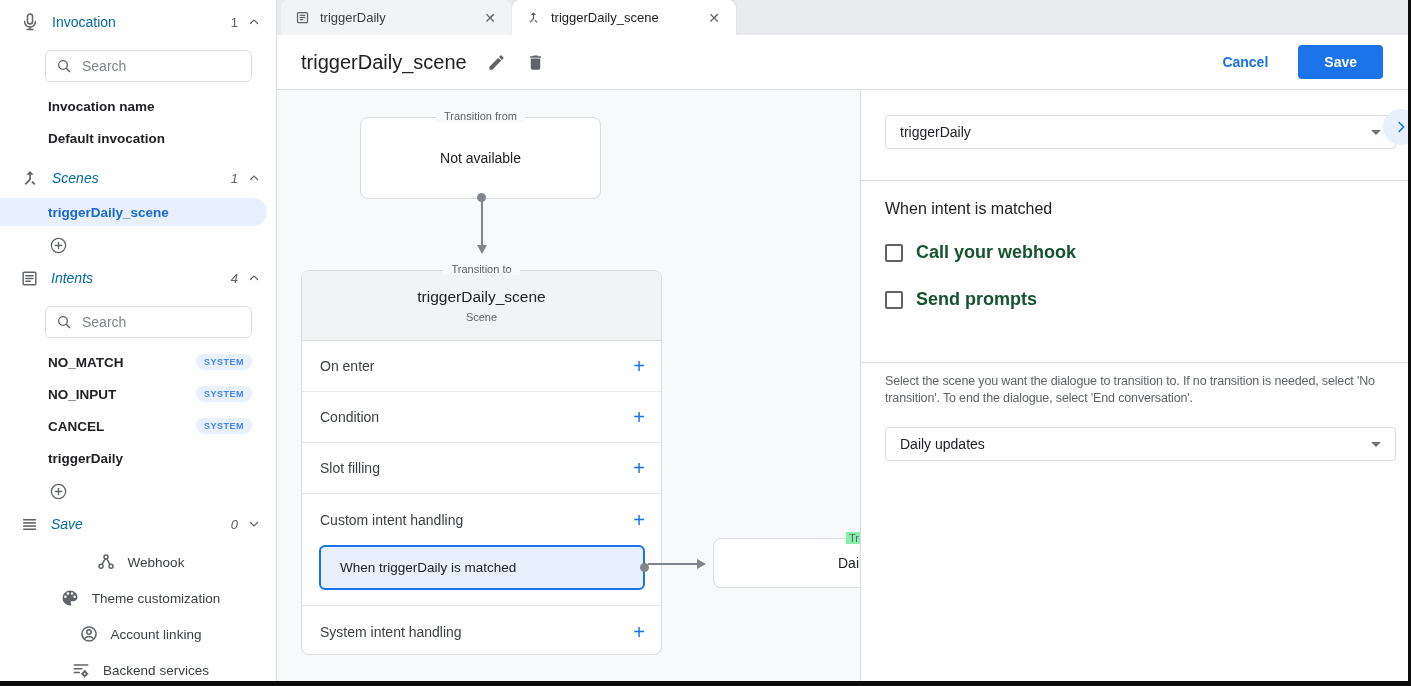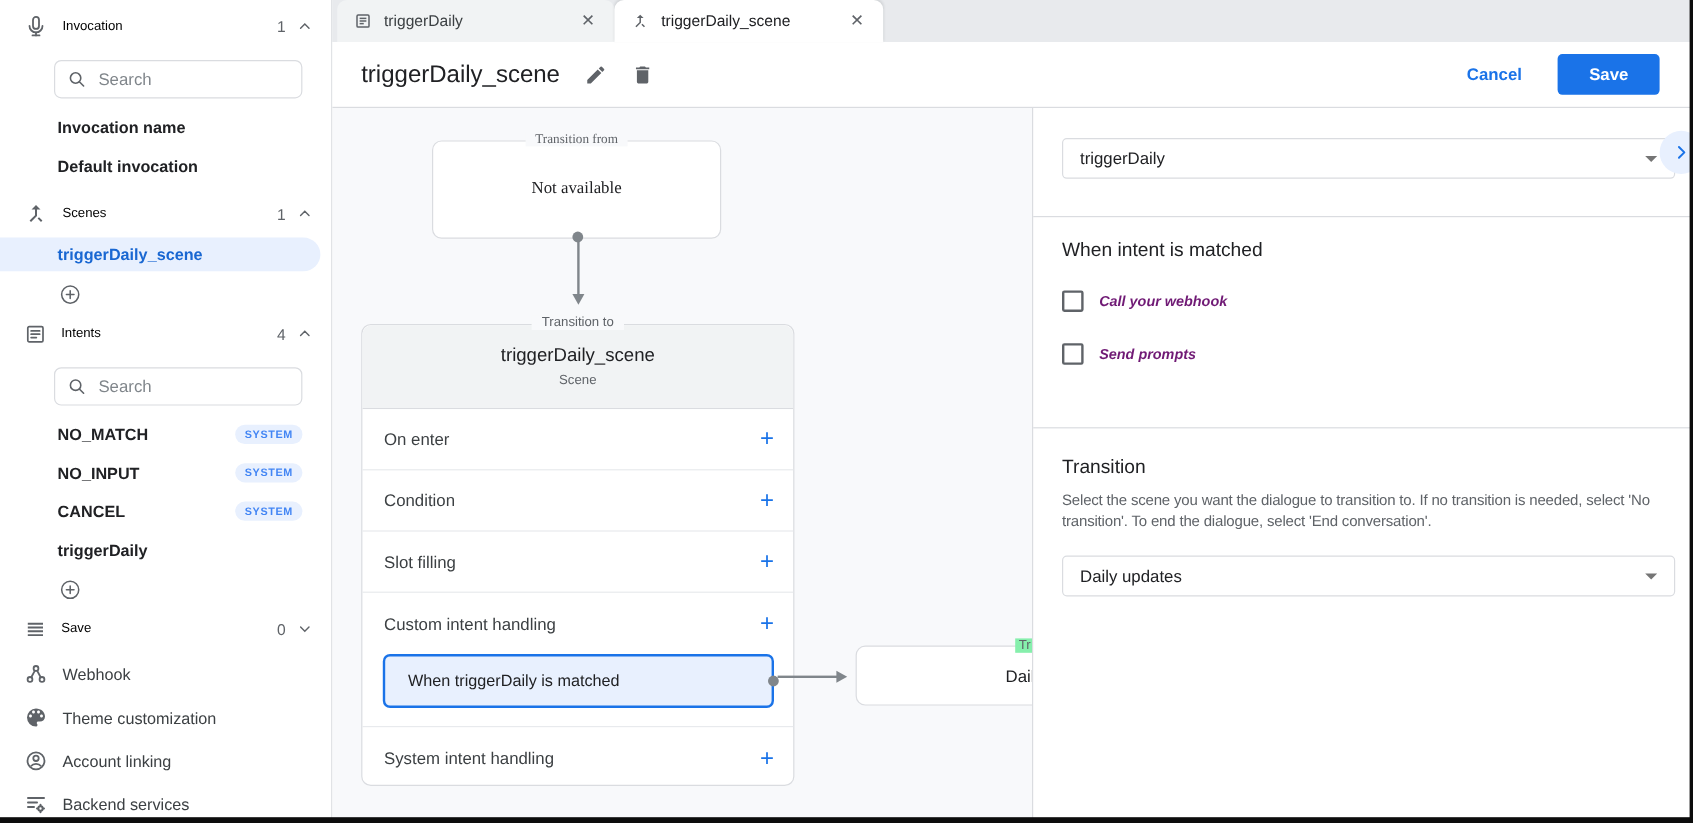--- a/index.html
+++ b/index.html
@@ -6,34 +6,34 @@
   html,body { background:#fff; }
   .screen {
     position:relative; width:1411px; height:686px; overflow:hidden;
     font-family:"Liberation Sans","DejaVu Sans",sans-serif; color:#202124; background:#fff;
   }
   svg { display:block; }
 
   
   .sidebar { position:absolute; left:0; top:0; bottom:0; width:277px; background:#fff; border-right:1px solid #dadce0; }
   .side-head { display:flex; align-items:center; height:44px; padding:0 16px 0 20px; }
-  .side-head .lbl { margin-left:12px; font-size:11px; color:#000000; }
+  .side-head .lbl { margin-left:12px; font-size:14px; color:#0369a1; }
   .side-head .cnt { margin-left:auto; font-size:13px; color:#5f6368; }
   .side-head .chev { margin-left:10px; }
   .searchbox { display:flex; align-items:center; height:32px; margin:6px 24px 0 45px; border:1px solid #dadce0; border-radius:6px; padding:0 10px; background:#fff; }
   .searchbox input { border:0; outline:0; width:130px; margin-left:10px; font-size:14px; color:#14532d; font-family:inherit; background:transparent; }
   .searchbox input::placeholder { color:#80868b; }
   .side-item { display:flex; align-items:center; height:28px; padding:0 24px 0 48px; font-size:13.5px; font-weight:bold; color:#202124; }
   .side-item .badge { margin-left:auto; background:#e8f0fe; color:#4285f4; font-size:9px; font-weight:bold; letter-spacing:.5px; padding:3px 8px; border-radius:10px; }
   .side-sel { display:flex; align-items:center; height:28px; margin:0 9px 0 0; padding-left:48px; background:#e8f0fe; border-radius:0 16px 16px 0; font-size:13.5px; font-weight:bold; color:#1967d2; }
   .plusrow { display:flex; align-items:center; height:22px; padding-left:49px; }
-  .side-link { display:flex; align-items:center; height:36px; padding:0 16px 0 20px; }
+  .side-link { display:flex; align-items:center; height:36px; padding:0 16px 0 20px;justify-content:center; }
   .side-link .lbl { margin-left:12px; font-size:13.5px; color:#3c4043; }
   .mt10 { margin-top:10px; } .mt4 { margin-top:4px; } .mt6 { margin-top:6px; } .mt8 { margin-top:8px; } .mt2 { margin-top:2px; }
-  .h40 { height:40px; }
+  .h40 { height:40px;font-style:italic; }
 
   
   .main { position:absolute; left:277px; top:0; right:0; bottom:0; }
   .tabstrip { position:relative; height:35px; background:#e8eaed; display:flex; align-items:flex-end; }
   .tab { display:flex; align-items:center; height:35px; padding:0 14px; border-radius:8px 8px 0 0; font-size:13px; color:#3c4043; }
   .tab.inactive { width:231px; margin-left:4px; background:#f1f3f4; }
   .tab.active   { width:224px; background:#fff; color:#202124; box-shadow:0 -1px 2px rgba(60,64,67,.12); }
   .tab .tlbl { margin-left:10px; }
   .tab .x { margin-left:auto; color:#5f6368; font-size:14px; cursor:pointer; padding:2px; }
 
@@ -42,21 +42,21 @@
   .pagehead .ic { margin-left:20px; cursor:pointer; }
   .cancel-btn { margin-left:auto; color:#1a73e8; font-size:14px; font-weight:bold; padding:8px 16px; cursor:pointer; background:none; border:none; font-family:inherit; }
   .save-btn { margin:0 14px 0 14px; background:#1a73e8; color:#fff; border:none; border-radius:4px; font-size:14px; font-weight:bold; padding:9px 26px; cursor:pointer; font-family:inherit; }
 
   .content { position:absolute; top:90px; left:0; right:0; bottom:0; background:#f8f9fb; }
 
   
   .card { position:absolute; background:#fff; border:1px solid #dadce0; border-radius:8px; }
   .legend { position:absolute; top:-8px; left:0; right:0; text-align:center; font-size:11px; color:#5f6368; pointer-events:none; }
   .legend span { background:#f8f9fb; padding:0 8px; }
-  .from-card { left:83px; top:27px; width:241px; height:82px; display:flex; align-items:center; justify-content:center; font-size:14px;font-family:Liberation Serif, serif; }
+  .from-card { left:83px; top:27px; width:241px; height:82px; display:flex; align-items:center; justify-content:center; font-size:14px; }
   .vconn { position:absolute; left:200px; top:103px; width:9px; height:62px; }
   .vconn .dot { position:absolute; left:0; top:0; width:9px; height:9px; border-radius:50%; background:#80868b; }
   .vconn .line { position:absolute; left:4px; top:8px; width:1.5px; height:46px; background:#80868b; }
   .vconn .head { position:absolute; left:-0.5px; top:52px; width:0; height:0; border-left:5px solid transparent; border-right:5px solid transparent; border-top:9px solid #80868b; }
 
   .scene-card { left:24px; top:180px; width:361px; height:385px; }
   .scene-card-head { height:70px; background:#f1f3f4; border-bottom:1px solid #dadce0; border-radius:8px 8px 0 0; display:flex; flex-direction:column; align-items:center; justify-content:center; }
   .scene-card-head .t { font-size:15.5px; color:#202124; }
   .scene-card-head .s { font-size:11px; color:#5f6368; margin-top:5px; }
   .srow { display:flex; align-items:center; height:51px; padding:0 16px 0 18px; border-bottom:1px solid #e8eaed; font-size:14px; color:#3c4043; }
@@ -77,21 +77,21 @@
   
   .panel { position:absolute; left:583px; top:0; bottom:0; width:551px; background:#fff; border-left:1px solid #dadce0; z-index:5; }
   .collapse-btn { position:absolute; left:522px; top:19px; width:36px; height:36px; border-radius:50%; background:#e8f0fe; display:flex; align-items:center; justify-content:center; cursor:pointer; z-index:6; }
   .psec { padding:0 15px 0 24px; }
   .pheading { font-size:16px; color:#202124; }
   .selectbox { display:flex; align-items:center; height:34px; border:1px solid #dadce0; border-radius:4px; padding:0 14px; font-size:14px; color:#202124; cursor:pointer; background:#fff; }
   .selectbox .caret { margin-left:auto; width:0; height:0; border-left:5px solid transparent; border-right:5px solid transparent; border-top:5px solid #757575; }
   .pdiv { border-top:1px solid #dadce0; }
   .cbrow { display:flex; align-items:center; cursor:pointer; }
   .cbox { width:18px; height:18px; border:2px solid #5f6368; border-radius:2px; background:#fff; flex:none; }
-  .cblbl { margin-left:13px; font-size:12px; font-weight:bold; color:#701a75;font-style:italic; }
+  .cblbl { margin-left:13px; font-size:18px; font-weight:bold; color:#14532d; }
   .pdesc { font-size:12.5px; letter-spacing:-0.15px; line-height:17px; color:#5f6368; width:517px; }
 
   
   .edge-bottom { position:absolute; left:0; right:0; bottom:0; height:5px; background:#0c0c0c; z-index:50; }
   .edge-right { position:absolute; top:0; bottom:0; right:0; width:3px; background:#0c0c0c; z-index:50; }
 </style>
 </head>
 <body>
 
 <div class="screen">
@@ -405,23 +405,20 @@
         </div>
         <div class="psec" style="padding-top:26px;">
           <label class="cbrow">
             <span class="cbox"></span>
             <span class="cblbl">Send prompts</span>
           </label>
         </div>
 
         <div class="pdiv" style="margin-top:52px;"></div>
 
-        <div class="psec" style="padding-top:24px;">
-          <div class="pheading">Transition</div>
-        </div>
         <div class="psec" style="padding-top:10px;">
           <div class="pdesc">Select the scene you want the dialogue to transition to. If no transition is needed, select 'No transition'. To end the dialogue, select 'End conversation'.</div>
         </div>
         <div class="psec" style="padding-top:20px;">
           <div class="selectbox">
             <span>Daily updates</span>
             <span class="caret"></span>
           </div>
         </div>
       </aside>

